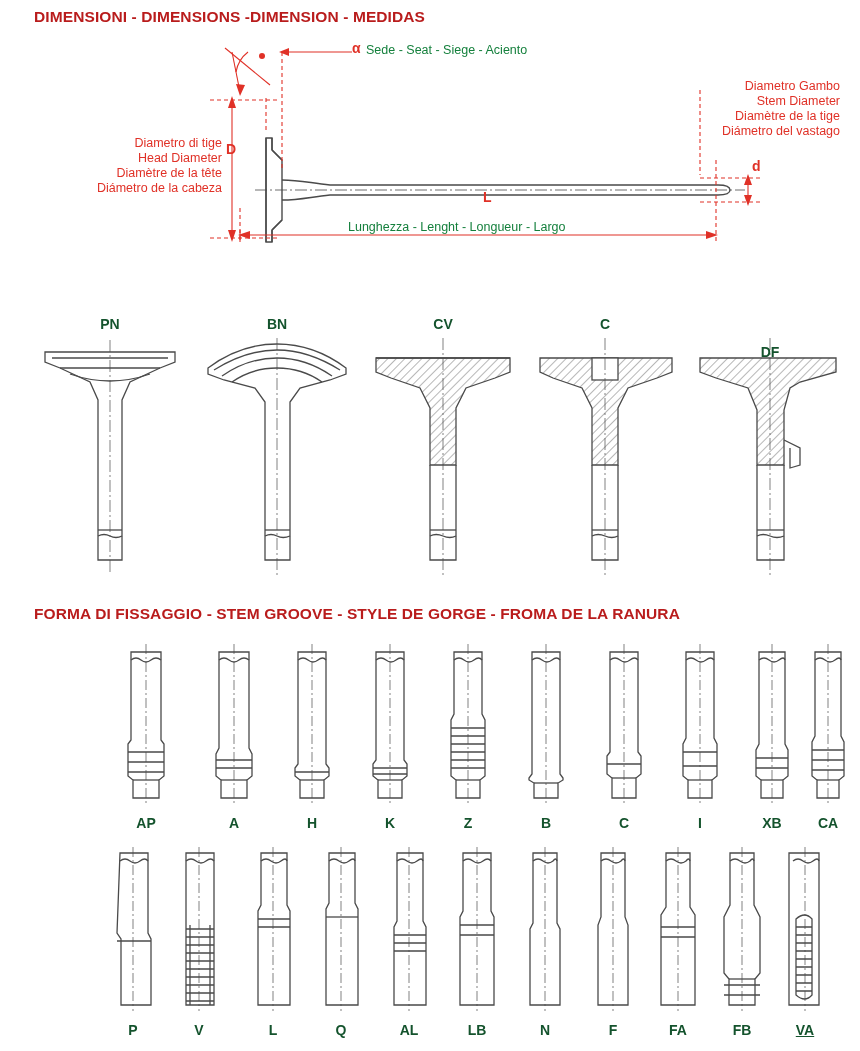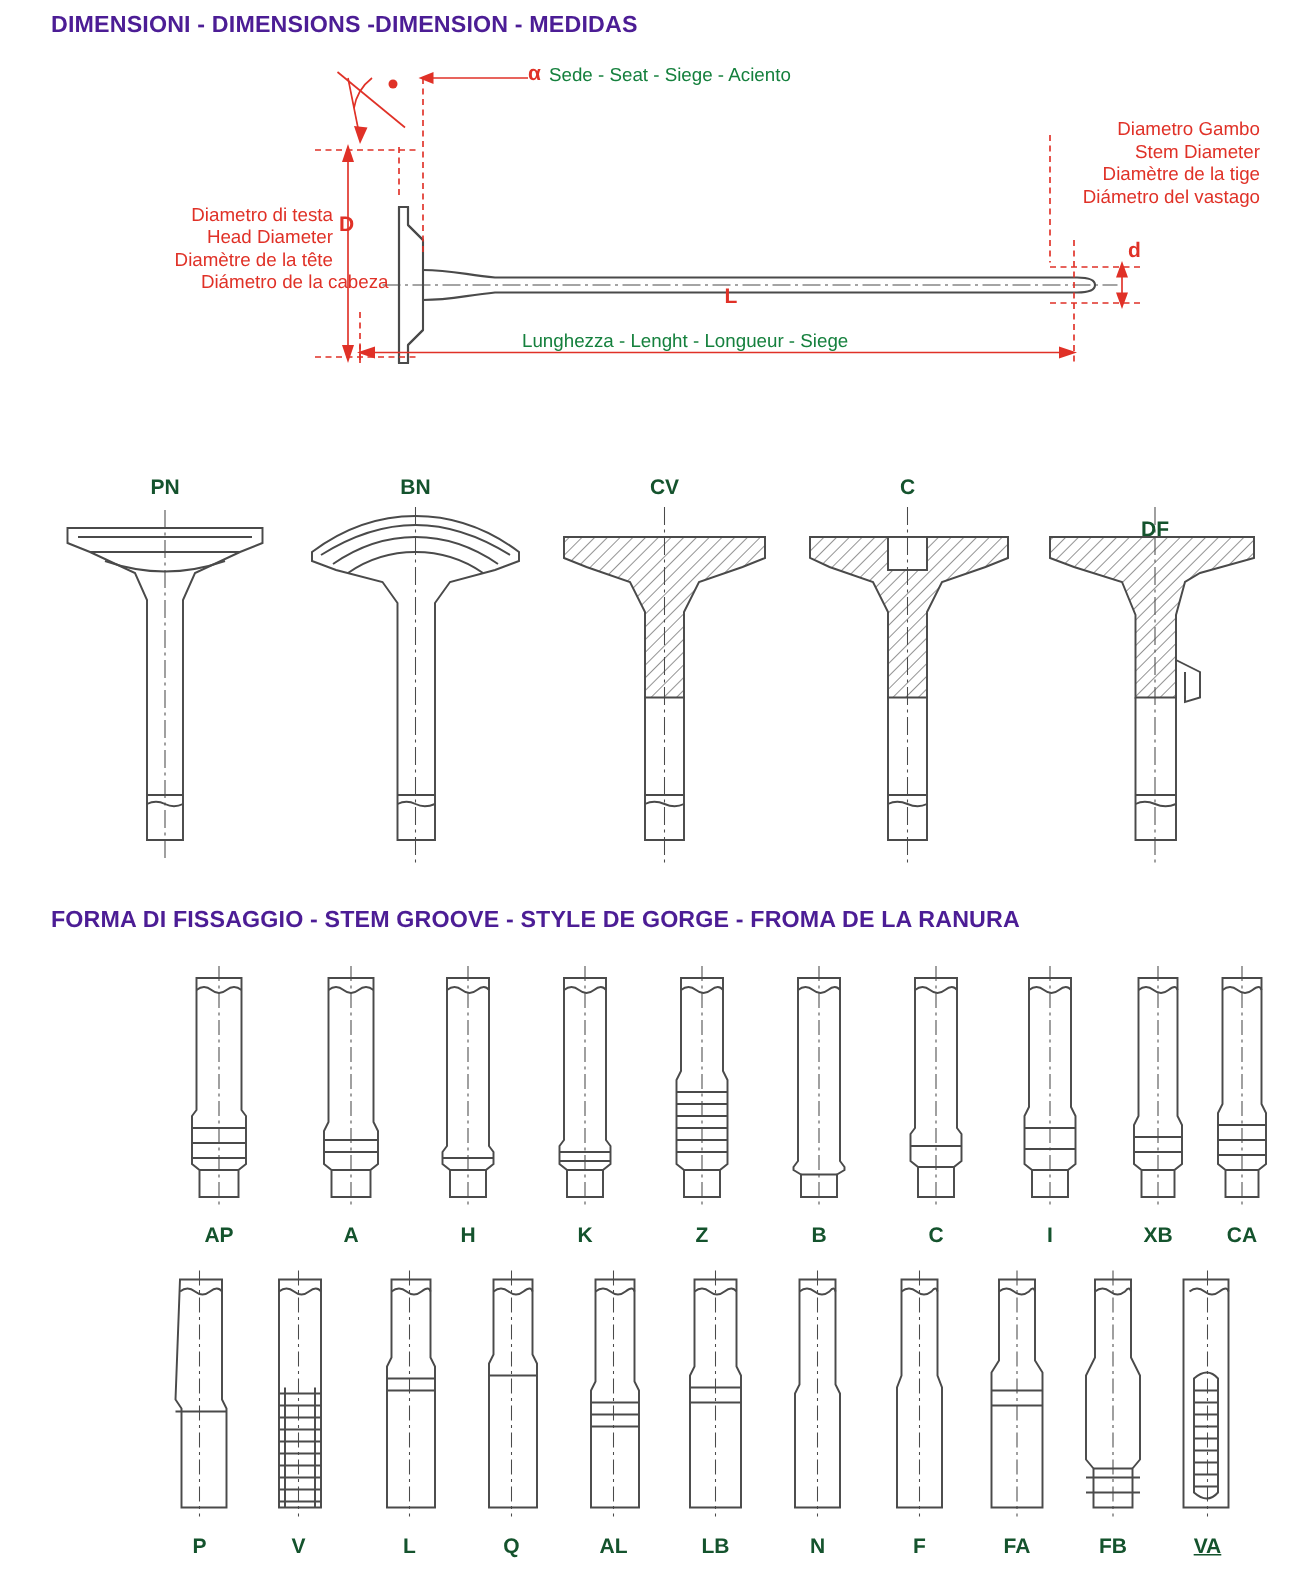--- a/index.html
+++ b/index.html
@@ -17,21 +17,21 @@
   }
   .page {
     position: relative;
     width: 860px;
     height: 1051px;
   }
   .section-title {
     position: absolute;
     font-size: 15.5px;
     font-weight: bold;
-    color: #4c1d95;
+    color: #b91c1c;
     letter-spacing: 0.1px;
     white-space: nowrap;
   }
   #title-dimensions { left: 34px; top: 8px; }
   #title-headstyle  { left: 34px; top: 286px; }
   #title-groove     { left: 34px; top: 605px; }
 
   .lbl {
     position: absolute;
     font-size: 12.5px;
@@ -123,34 +123,34 @@
       <line x1="716" y1="130" x2="716" y2="212" stroke-dasharray="4,3"></line>
       <line x1="242" y1="205" x2="714" y2="205"></line>
       <polygon points="238,205 250,201 250,209" fill="#e03127" stroke="none"></polygon>
       <polygon points="718,205 706,201 706,209" fill="#e03127" stroke="none"></polygon>
     </g>
   </svg>
 
   <div class="lbl bold" style="left:352px; top:41px;">α</div>
   <div class="lbl gray" style="left:366px; top:43px;">Sede - Seat - Siege - Aciento</div>
 
-  <div class="lbl right" style="left:0px; top:136px; width:222px;">Diametro di testa</div>
+  <div class="lbl right" style="left:0px; top:136px; width:222px;">Diametro di tige</div>
   <div class="lbl right" style="left:0px; top:151px; width:222px;">Head Diameter</div>
   <div class="lbl right" style="left:0px; top:166px; width:222px;">Diamètre de la tête</div>
-  <div class="lbl right" style="left:12px; top:181px; width:222px;padding-left:25px;">Diámetro de la cabeza</div>
+  <div class="lbl right" style="left:0px; top:181px; width:222px;">Diámetro de la cabeza</div>
   <div class="lbl bold" style="left:226px; top:142px;">D</div>
 
   <div class="lbl right" style="left:600px; top:79px; width:240px;text-align:right;">Diametro Gambo</div>
   <div class="lbl right" style="left:600px; top:94px; width:240px;">Stem Diameter</div>
   <div class="lbl right" style="left:600px; top:109px; width:240px;">Diamètre de la tige</div>
   <div class="lbl right" style="left:600px; top:124px; width:240px;">Diámetro del vastago</div>
   <div class="lbl bold" style="left:752px; top:159px;">d</div>
 
   <div class="lbl bold" style="left:483px; top:190px;">L</div>
-  <div class="lbl gray" style="left:348px; top:220px;">Lunghezza - Lenght - Longueur - Siege</div>
+  <div class="lbl gray" style="left:348px; top:220px;">Lunghezza - Lenght - Longueur - Largo</div>
 
 
   <svg width="860" height="260" style="top:330px">
     <defs>
       <pattern id="hatch" width="6" height="6" patternUnits="userSpaceOnUse" patternTransform="rotate(45)">
         <line x1="0" y1="0" x2="0" y2="6" stroke="#4a4a4a" stroke-width="0.8"></line>
       </pattern>
     </defs>
 
     <g fill="none" stroke="#4a4a4a" stroke-width="1.3">

